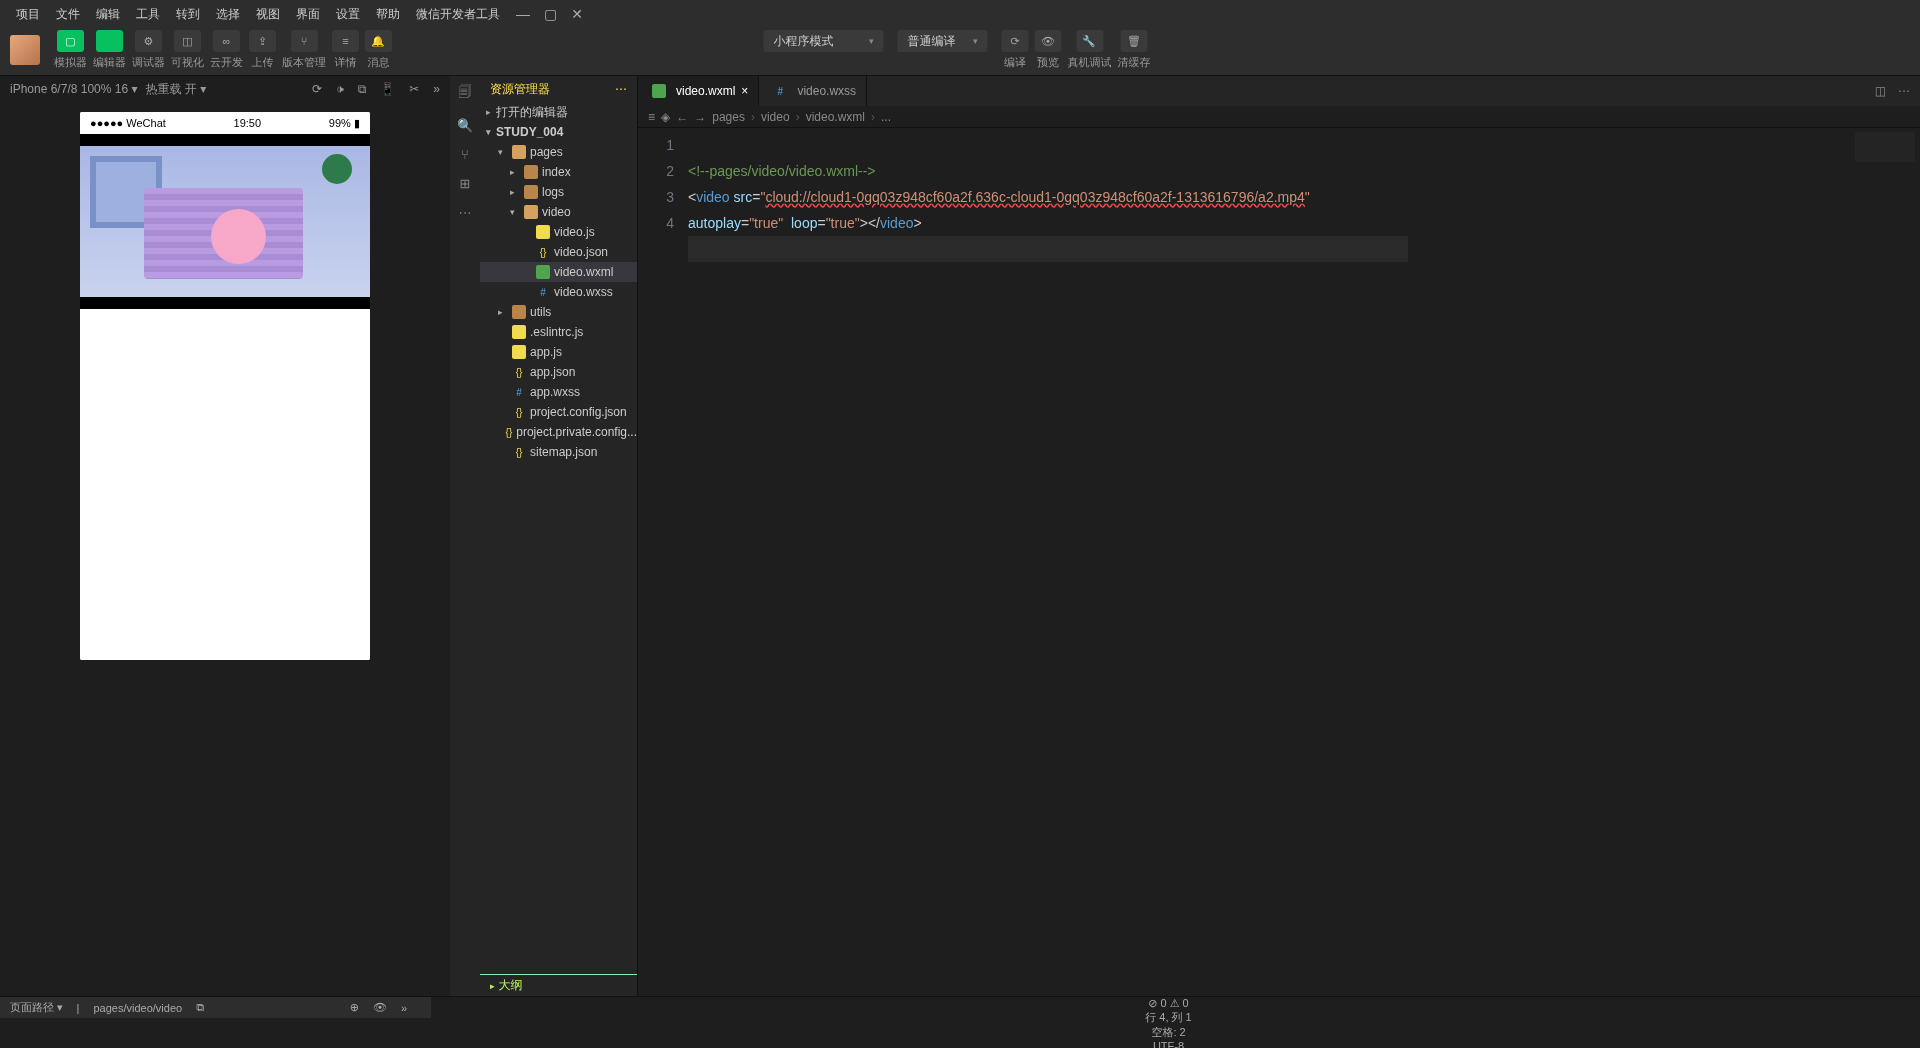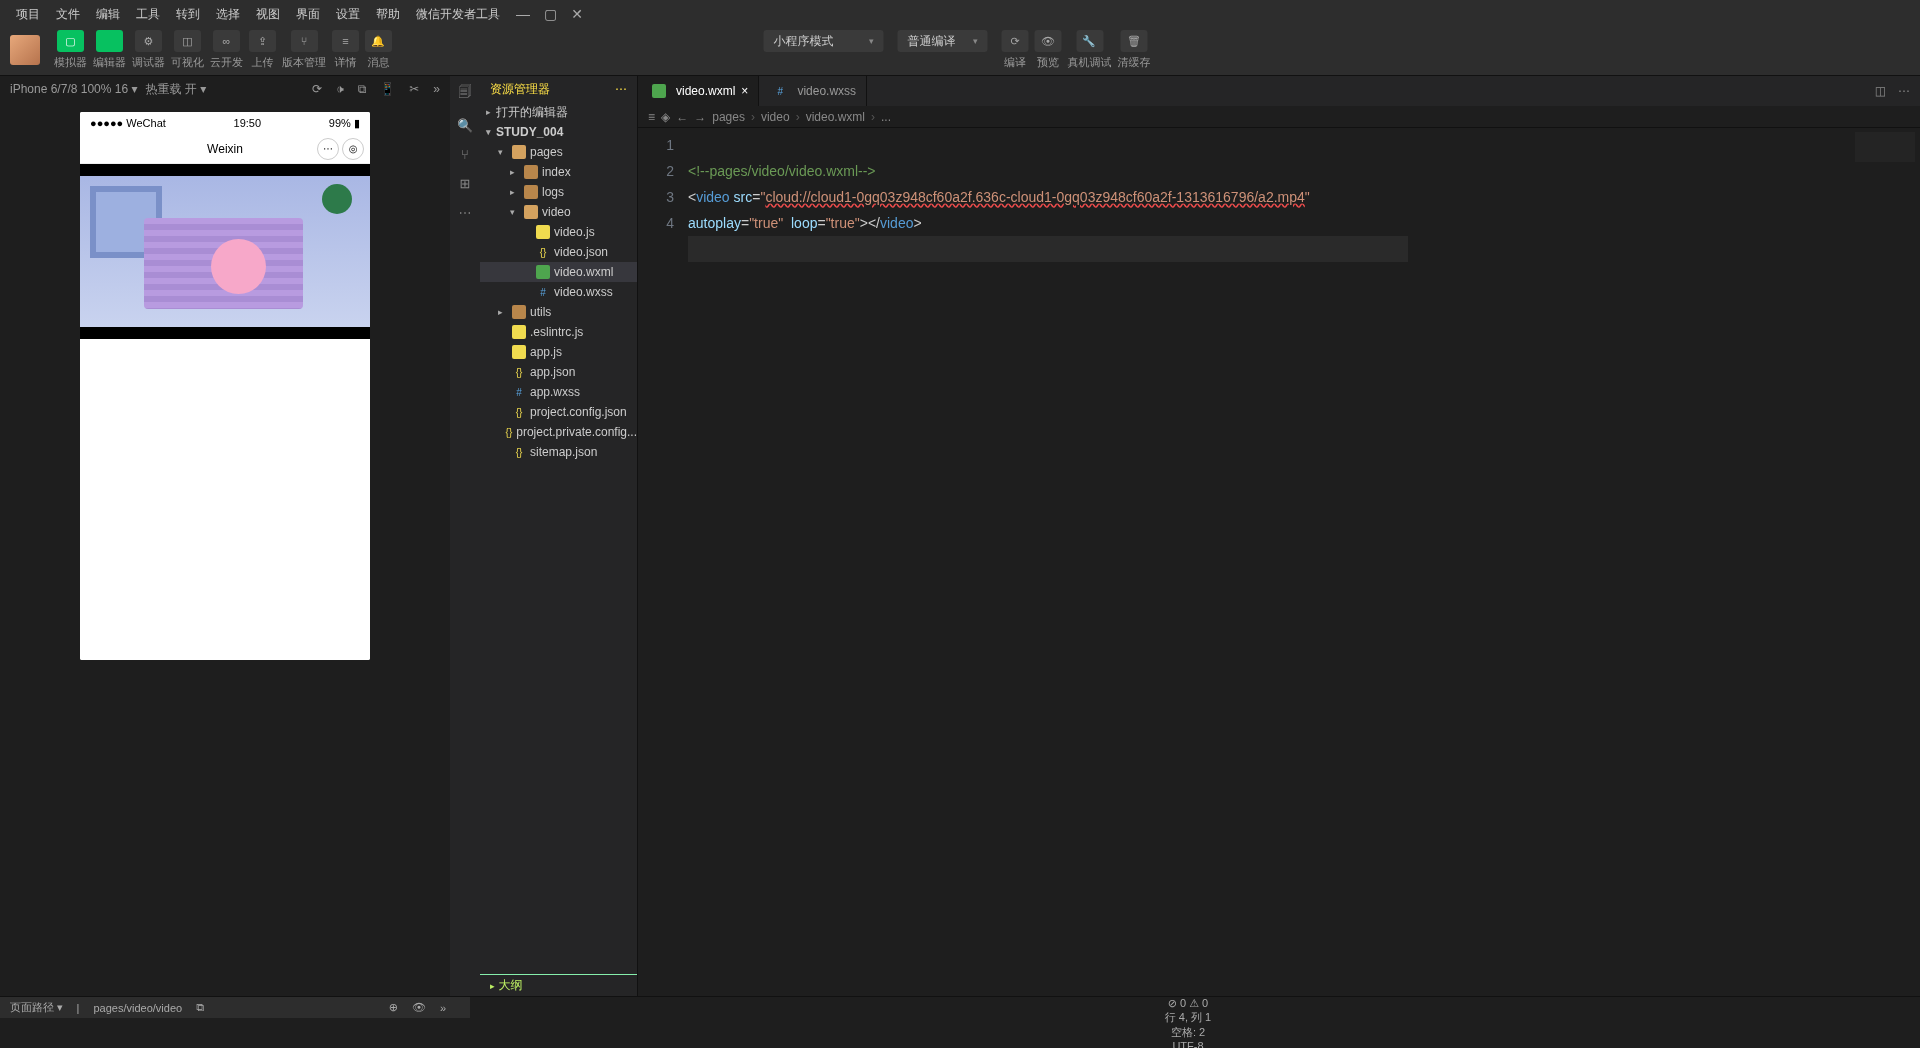--- a/index.html
+++ b/index.html
@@ -72,21 +72,21 @@
 .cl4{background:#2a2a2a;display:inline-block;width:720px;}
 .minimap{position:absolute;right:5px;top:4px;width:60px;height:30px;background:rgba(120,120,120,.08);}
 .c-cm{color:#6a9955;} .c-tag{color:#569cd6;} .c-attr{color:#9cdcfe;} .c-str{color:#ce9178;} .c-url{text-decoration:underline wavy #f14c4c;}
 
 .footer { height:22px; background:#2d2d2d; display:flex; align-items:center; padding:0 10px; color:#aaa; font-size:11px; border-top:1px solid #111;}
 .footer.ed{background:#1e1e1e;flex-direction:column;}
 .footer .sp{flex:1;}
 .footer span{margin-right:14px;cursor:pointer;}
 
 .bottom-wrap{display:flex;}
-.footer-left{width:470px;}
+.footer-left{width:431px;}
 .footer-right{flex:1;}
 </style>
 </head>
 <body>
 
 <div class="topbar">
   <span class="menu-item">项目</span>
     <span class="menu-item">文件</span>
     <span class="menu-item">编辑</span>
     <span class="menu-item">工具</span>
@@ -187,27 +187,20 @@
         <span>✂</span>
         <span>»</span>
       </div>
     </div>
     <div class="phone">
       <div class="p-status">
         <span>●●●●● WeChat</span>
         <span class="mid">19:50</span>
         <span><span>99%</span> ▮</span>
       </div>
-      <div class="p-nav">
-        <span>Weixin</span>
-        <div class="p-caps">
-          <span class="cap dot"></span>
-          <span class="cap ring"></span>
-        </div>
-      </div>
       <div class="p-video">
         <div class="scene">
             <div class="bed"></div>
             <div class="pig"></div>
           </div>
       </div>
       <div class="p-rest"></div>
     </div>
   </div>
 

